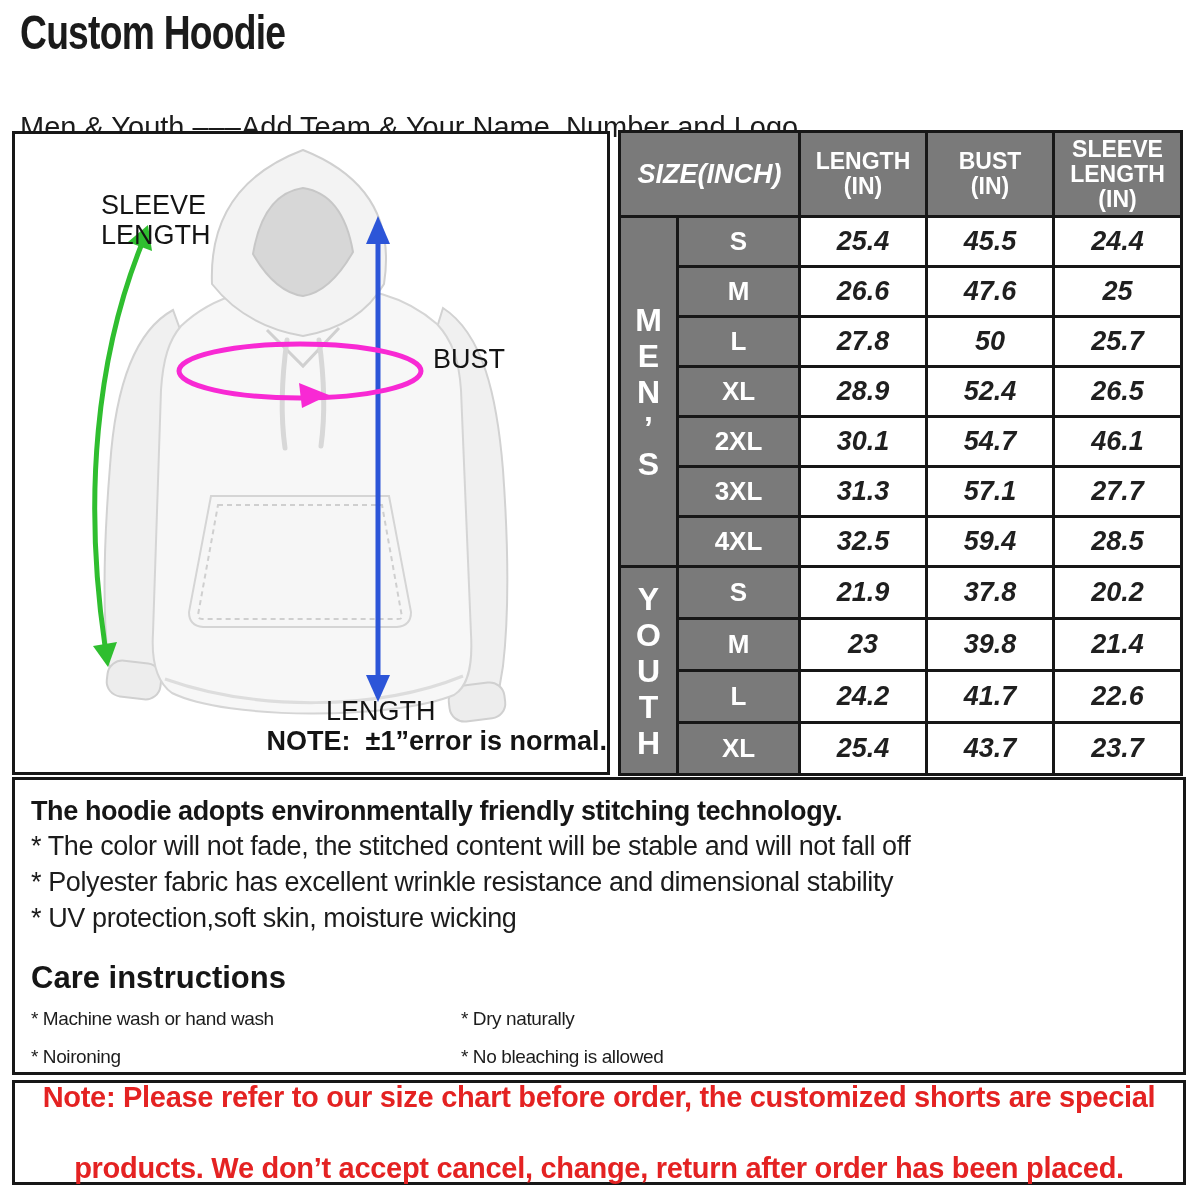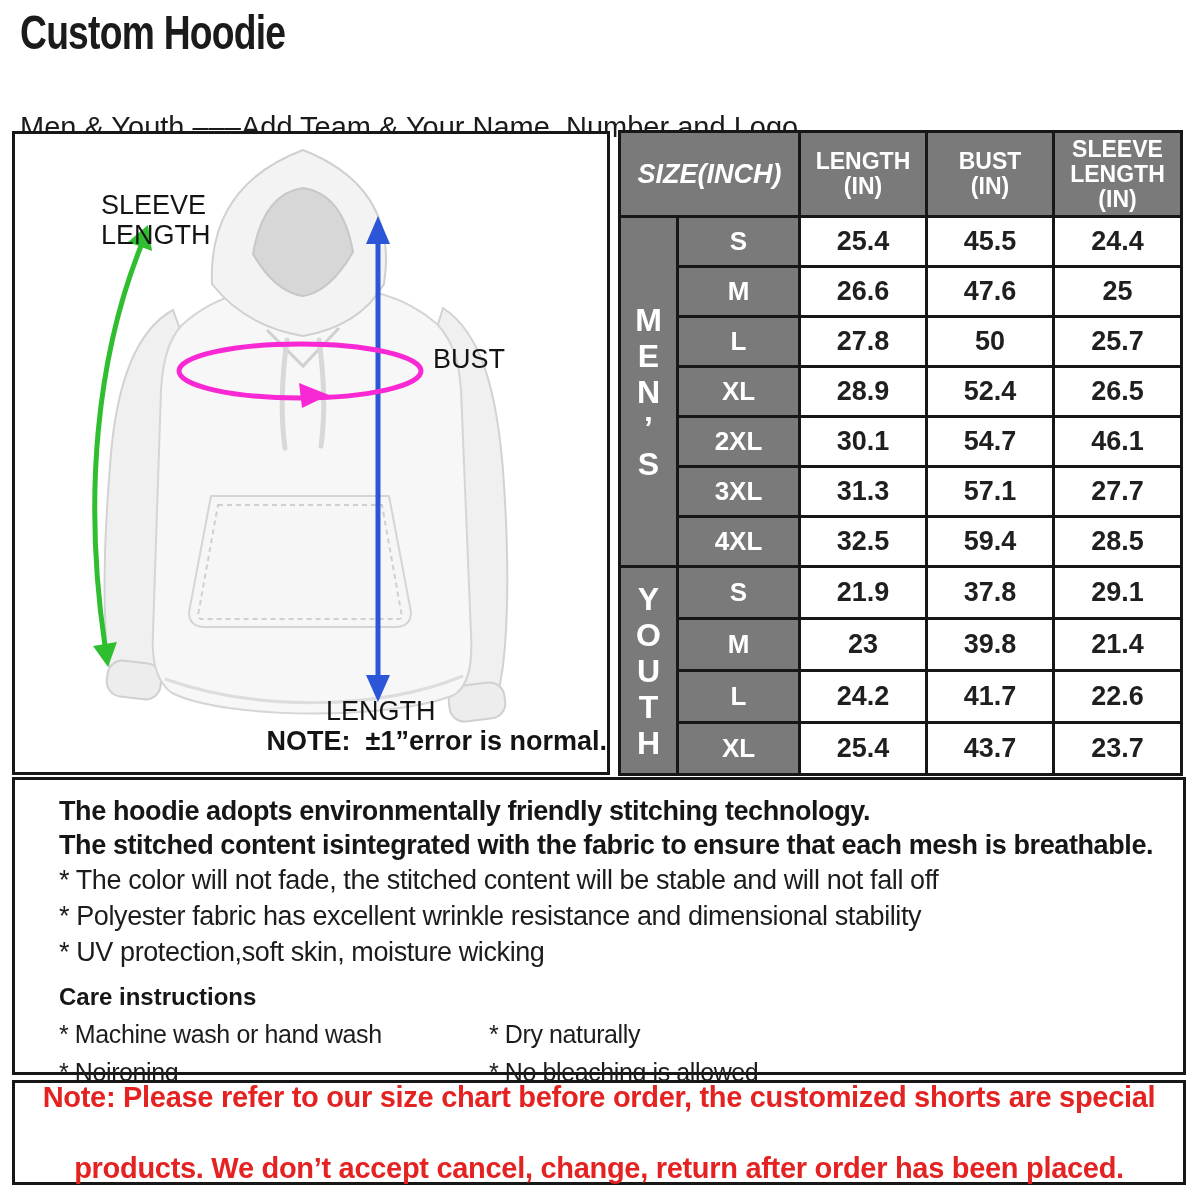--- a/index.html
+++ b/index.html
@@ -28,30 +28,30 @@
   
   .size-table{position:absolute;left:618px;top:130px;border-collapse:collapse;table-layout:fixed;}
   .size-table td,.size-table th{border:3px solid var(--border_black);text-align:center;vertical-align:middle;padding:0;}
   .size-table thead tr{height:85px;}
   .size-table tr.men-row{height:50px;}
   .size-table tr.youth-row{height:52px;}
   .hdr{background:var(--table_grey);color:#fff;font-weight:700;font-size:23px;line-height:25px;white-space:pre-line;}
   .hdr-size{font-size:27px;font-style:italic;}
   .group-cell{background:var(--table_grey);color:#fff;font-weight:700;font-size:32px;line-height:36px;white-space:pre-line;}
   .size-cell{background:var(--table_grey);color:#fff;font-weight:700;font-size:26px;}
-  .val-cell{background:#fff;color:#1f1f1f;font-weight:700;font-size:27px;}
+  .val-cell{background:#fff;color:#1f1f1f;font-weight:700;font-size:27px;font-style:italic;}
 
   
   .desc-box{position:absolute;left:12px;top:777px;width:1168px;height:292px;border:3px solid var(--border_black);background:#fff;padding:0;}
-  .desc-inner{padding:14px 0 0 44px;}
+  .desc-inner{padding:14px 0 0 16px;}
   .desc-bold{font-size:27px;font-weight:700;letter-spacing:-.4px;line-height:34px;white-space:nowrap;color:#161616;}
   .desc-bullet{font-size:27px;font-weight:400;letter-spacing:-.4px;line-height:36px;white-space:nowrap;color:#1c1c1c;}
-  .care-heading{margin-top:13px;font-size:24px;font-weight:700;color:#161616;}
+  .care-heading{margin-top:24px;font-size:31px;font-weight:700;color:#161616;}
   .care-grid{display:grid;grid-template-columns:430px auto;margin-top:4px;}
-  .care-item{font-size:25px;line-height:38px;white-space:nowrap;color:#1c1c1c;letter-spacing:-.4px;}
+  .care-item{font-size:19px;line-height:38px;white-space:nowrap;color:#1c1c1c;letter-spacing:-.4px;}
 
   
   .note-box{position:absolute;left:12px;top:1080px;width:1168px;height:99px;border:3px solid var(--border_black);background:#fff;display:flex;flex-direction:column;justify-content:center;gap:33px;}
   .note-line{color:var(--note_red);font-size:29px;font-weight:700;line-height:38px;text-align:center;white-space:nowrap;letter-spacing:-.3px;}
 </style>
 </head>
 <body>
 
 <div class="page-title">Custom Hoodie</div>
 <div class="page-subtitle">Men &amp; Youth –––Add Team &amp; Your Name, Number and Logo.</div>
@@ -168,21 +168,21 @@
     </tr>
     <tr class="youth-row">
       <td class="group-cell" rowspan="4">Y
 O
 U
 T
 H</td>
       <td class="size-cell">S</td>
       <td class="val-cell">21.9</td>
       <td class="val-cell">37.8</td>
-      <td class="val-cell">29.1</td>
+      <td class="val-cell">20.2</td>
     </tr>
     <tr class="youth-row">
       <td class="size-cell">M</td>
       <td class="val-cell">23</td>
       <td class="val-cell">39.8</td>
       <td class="val-cell">21.4</td>
     </tr>
     <tr class="youth-row">
       <td class="size-cell">L</td>
       <td class="val-cell">24.2</td>
@@ -194,21 +194,20 @@
       <td class="val-cell">25.4</td>
       <td class="val-cell">43.7</td>
       <td class="val-cell">23.7</td>
     </tr>
   </tbody>
 </table>
 
 <div class="desc-box">
   <div class="desc-inner">
     <div class="desc-bold">The hoodie adopts environmentally friendly stitching technology.</div>
-    <div class="desc-bold">The stitched content isintegrated with the fabric to ensure that each mesh is breathable.</div>
     <div class="desc-bullet">* The color will not fade, the stitched content will be stable and will not fall off</div>
     <div class="desc-bullet">* Polyester fabric has excellent wrinkle resistance and dimensional stability</div>
     <div class="desc-bullet">* UV protection,soft skin, moisture wicking</div>
     <div class="care-heading">Care instructions</div>
     <div class="care-grid">
       <div class="care-item">* Machine wash or hand wash</div>
       <div class="care-item">* Dry naturally</div>
       <div class="care-item">* Noironing</div>
       <div class="care-item">* No bleaching is allowed</div>
     </div>

